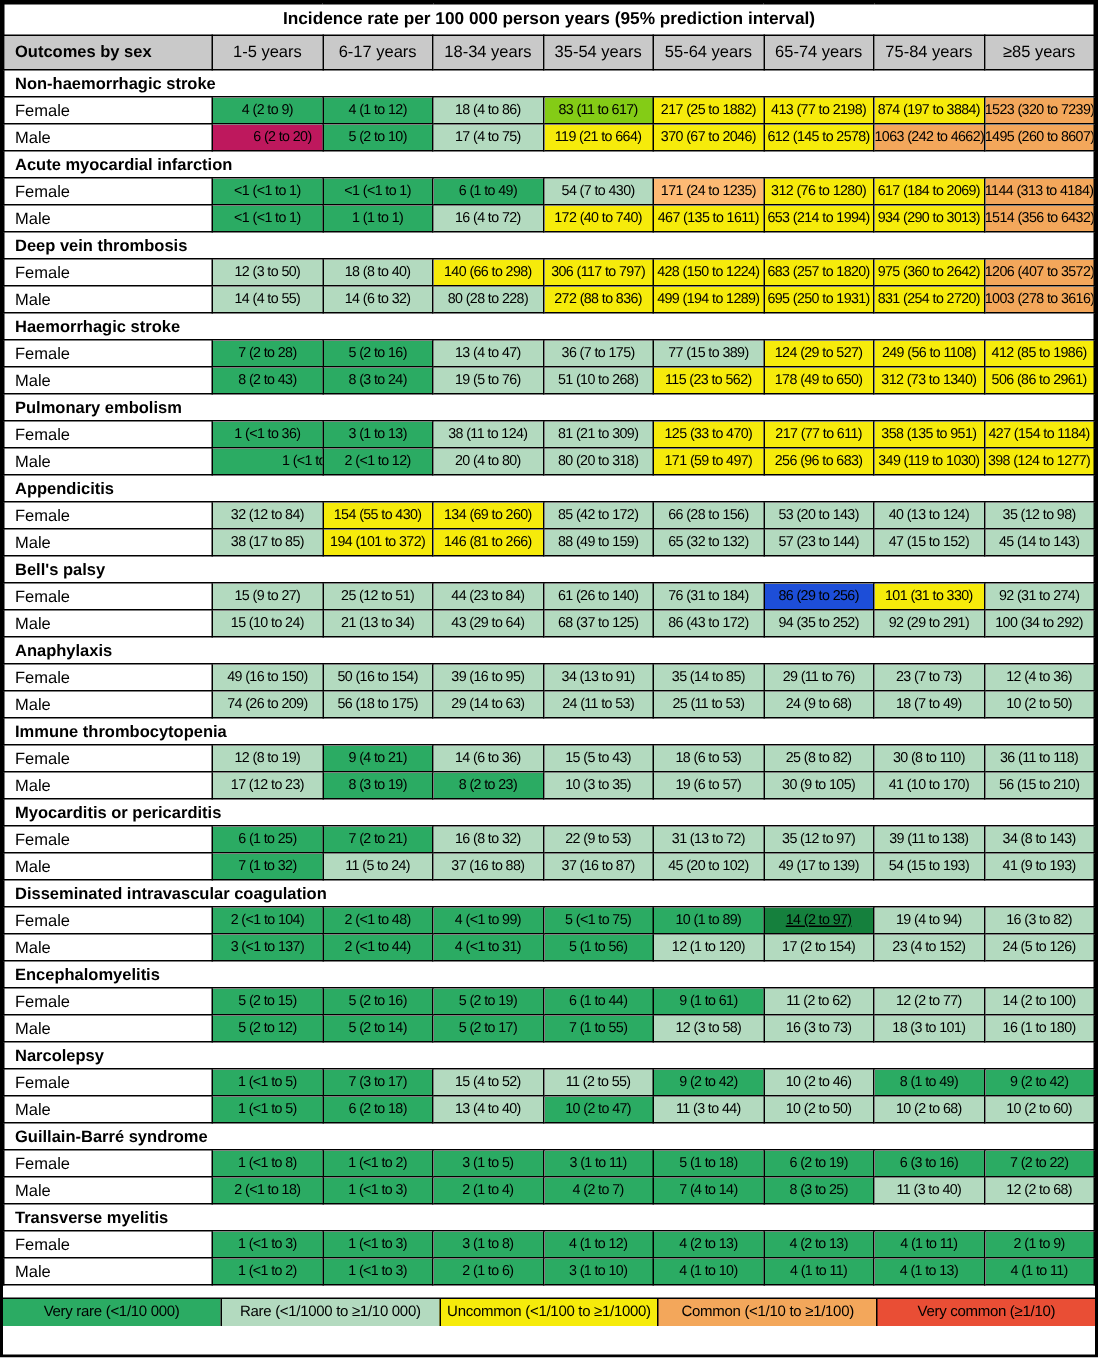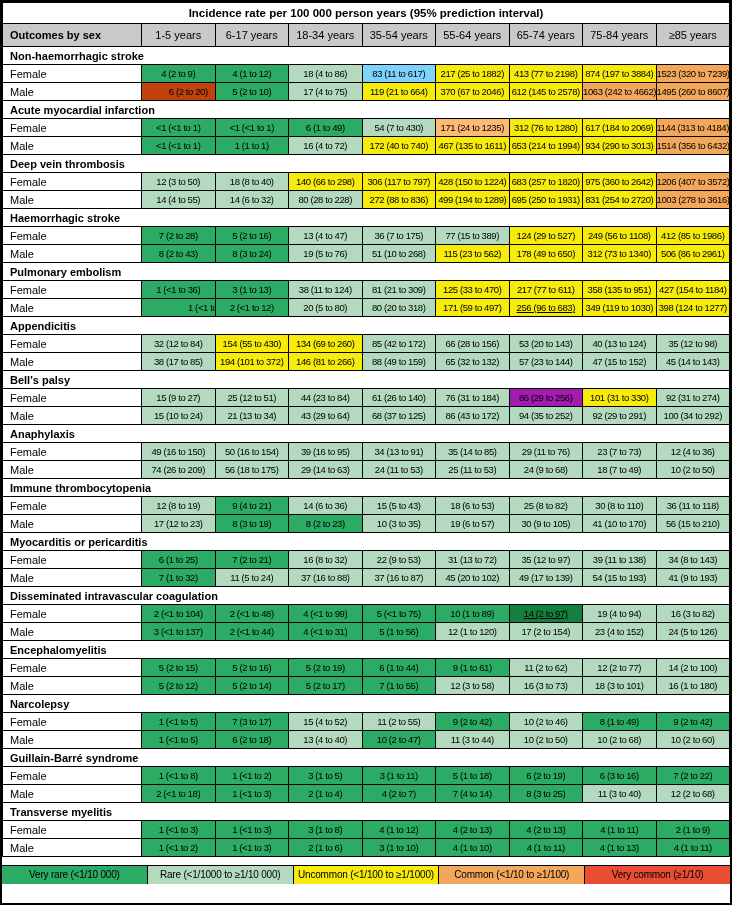--- a/index.html
+++ b/index.html
@@ -70,29 +70,29 @@
     </thead>
     <tbody>
         <tr class="section-row">
           <td colspan="9">Non-haemorrhagic stroke</td>
         </tr>
         <tr>
           <td class="row-label">Female</td>
           <td class="data-cell" style="background: rgb(43, 171, 99);">4 (2 to 9)</td>
           <td class="data-cell" style="background: rgb(43, 171, 99);">4 (1 to 12)</td>
           <td class="data-cell" style="background: rgb(179, 218, 191);">18 (4 to 86)</td>
-          <td class="data-cell" style="background: #7dd3fc;">83 (11 to 617)</td>
+          <td class="data-cell" style="background: #84cc16;">83 (11 to 617)</td>
           <td class="data-cell" style="background: rgb(246, 235, 11);">217 (25 to 1882)</td>
           <td class="data-cell" style="background: rgb(246, 235, 11);">413 (77 to 2198)</td>
           <td class="data-cell" style="background: rgb(246, 235, 11);">874 (197 to 3884)</td>
           <td class="data-cell" style="background: rgb(243, 167, 91);">1523 (320 to 7239)</td>
         </tr>
         <tr>
           <td class="row-label">Male</td>
-          <td class="data-cell" style="background: #c2410c; padding-left: 20px;">6 (2 to 20)</td>
+          <td class="data-cell" style="background: #be185d; padding-left: 20px;">6 (2 to 20)</td>
           <td class="data-cell" style="background: rgb(43, 171, 99);">5 (2 to 10)</td>
           <td class="data-cell" style="background: rgb(179, 218, 191);">17 (4 to 75)</td>
           <td class="data-cell" style="background: rgb(246, 235, 11);">119 (21 to 664)</td>
           <td class="data-cell" style="background: rgb(246, 235, 11);">370 (67 to 2046)</td>
           <td class="data-cell" style="background: rgb(246, 235, 11);">612 (145 to 2578)</td>
           <td class="data-cell" style="background: rgb(243, 167, 91);">1063 (242 to 4662)</td>
           <td class="data-cell" style="background: rgb(243, 167, 91);">1495 (260 to 8607)</td>
         </tr>
         <tr class="section-row">
           <td colspan="9">Acute myocardial infarction</td>
@@ -180,24 +180,24 @@
           <td class="data-cell" style="background: rgb(179, 218, 191);">81 (21 to 309)</td>
           <td class="data-cell" style="background: rgb(246, 235, 11);">125 (33 to 470)</td>
           <td class="data-cell" style="background: rgb(246, 235, 11);">217 (77 to 611)</td>
           <td class="data-cell" style="background: rgb(246, 235, 11);">358 (135 to 951)</td>
           <td class="data-cell" style="background: rgb(246, 235, 11);">427 (154 to 1184)</td>
         </tr>
         <tr>
           <td class="row-label">Male</td>
           <td class="data-cell" style="background: rgb(43, 171, 99); padding-left: 46px;">1 (&lt;1 to 24)</td>
           <td class="data-cell" style="background: rgb(43, 171, 99);">2 (&lt;1 to 12)</td>
-          <td class="data-cell" style="background: rgb(179, 218, 191);">20 (5 to 80)</td>
+          <td class="data-cell" style="background: rgb(179, 218, 191);">20 (4 to 80)</td>
           <td class="data-cell" style="background: rgb(179, 218, 191);">80 (20 to 318)</td>
           <td class="data-cell" style="background: rgb(246, 235, 11);">171 (59 to 497)</td>
-          <td class="data-cell" style="background: rgb(246, 235, 11); text-decoration: underline;">256 (96 to 683)</td>
+          <td class="data-cell" style="background: rgb(246, 235, 11);">256 (96 to 683)</td>
           <td class="data-cell" style="background: rgb(246, 235, 11);">349 (119 to 1030)</td>
           <td class="data-cell" style="background: rgb(246, 235, 11);">398 (124 to 1277)</td>
         </tr>
         <tr class="section-row">
           <td colspan="9">Appendicitis</td>
         </tr>
         <tr>
           <td class="row-label">Female</td>
           <td class="data-cell" style="background: rgb(179, 218, 191);">32 (12 to 84)</td>
           <td class="data-cell" style="background: rgb(246, 235, 11);">154 (55 to 430)</td>
@@ -222,21 +222,21 @@
         <tr class="section-row">
           <td colspan="9">Bell's palsy</td>
         </tr>
         <tr>
           <td class="row-label">Female</td>
           <td class="data-cell" style="background: rgb(179, 218, 191);">15 (9 to 27)</td>
           <td class="data-cell" style="background: rgb(179, 218, 191);">25 (12 to 51)</td>
           <td class="data-cell" style="background: rgb(179, 218, 191);">44 (23 to 84)</td>
           <td class="data-cell" style="background: rgb(179, 218, 191);">61 (26 to 140)</td>
           <td class="data-cell" style="background: rgb(179, 218, 191);">76 (31 to 184)</td>
-          <td class="data-cell" style="background: #a21caf;">86 (29 to 256)</td>
+          <td class="data-cell" style="background: #1d4ed8;">86 (29 to 256)</td>
           <td class="data-cell" style="background: rgb(246, 235, 11);">101 (31 to 330)</td>
           <td class="data-cell" style="background: rgb(179, 218, 191);">92 (31 to 274)</td>
         </tr>
         <tr>
           <td class="row-label">Male</td>
           <td class="data-cell" style="background: rgb(179, 218, 191);">15 (10 to 24)</td>
           <td class="data-cell" style="background: rgb(179, 218, 191);">21 (13 to 34)</td>
           <td class="data-cell" style="background: rgb(179, 218, 191);">43 (29 to 64)</td>
           <td class="data-cell" style="background: rgb(179, 218, 191);">68 (37 to 125)</td>
           <td class="data-cell" style="background: rgb(179, 218, 191);">86 (43 to 172)</td>

